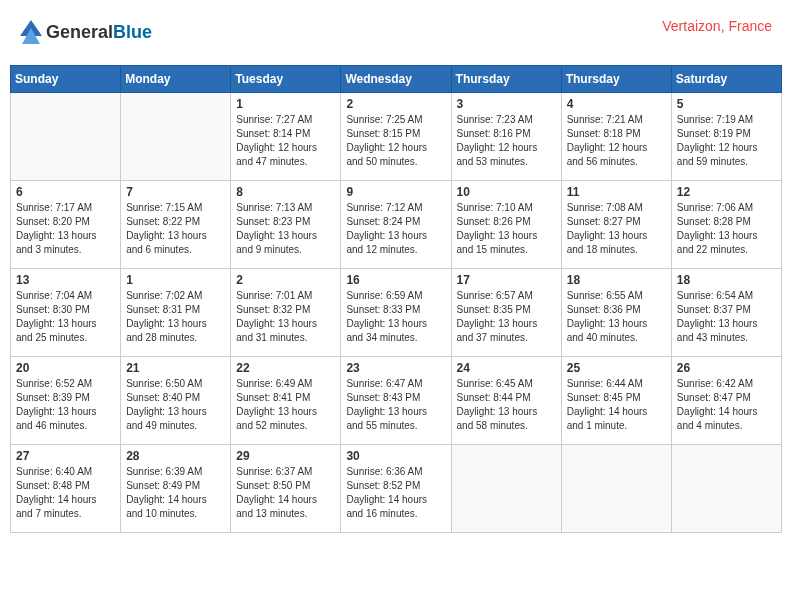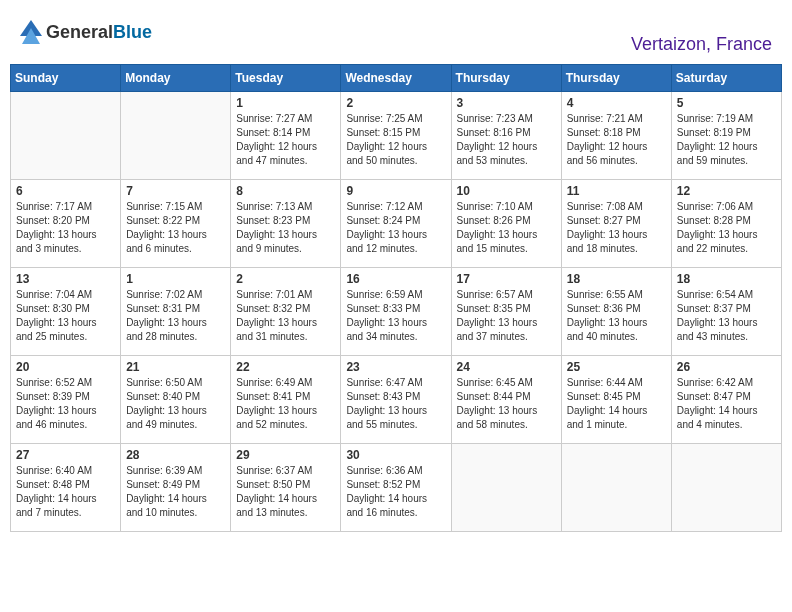--- a/index.html
+++ b/index.html
@@ -37,28 +37,27 @@
     }
     .title-block {
       text-align: right;
     }
     .title-block .month-year {
       font-size: 28px;
       font-weight: bold;
       color: #333;
     }
     .title-block .location {
-      font-size: 18px;
-      color: #4c1d95;
-      margin-top: 16px;
+      font-size: 14px;
+      color: #ef4444;
     }
     .calendar {
       width: 100%;
       border-collapse: collapse;
-      margin-top: 4px;
+      margin-top: 12px;
     }
     .calendar th {
       background: #2a6db5;
       color: #fff;
       font-size: 12px;
       font-weight: bold;
       padding: 6px 4px;
       text-align: left;
       border: 1px solid #1a5a9a;
     }

